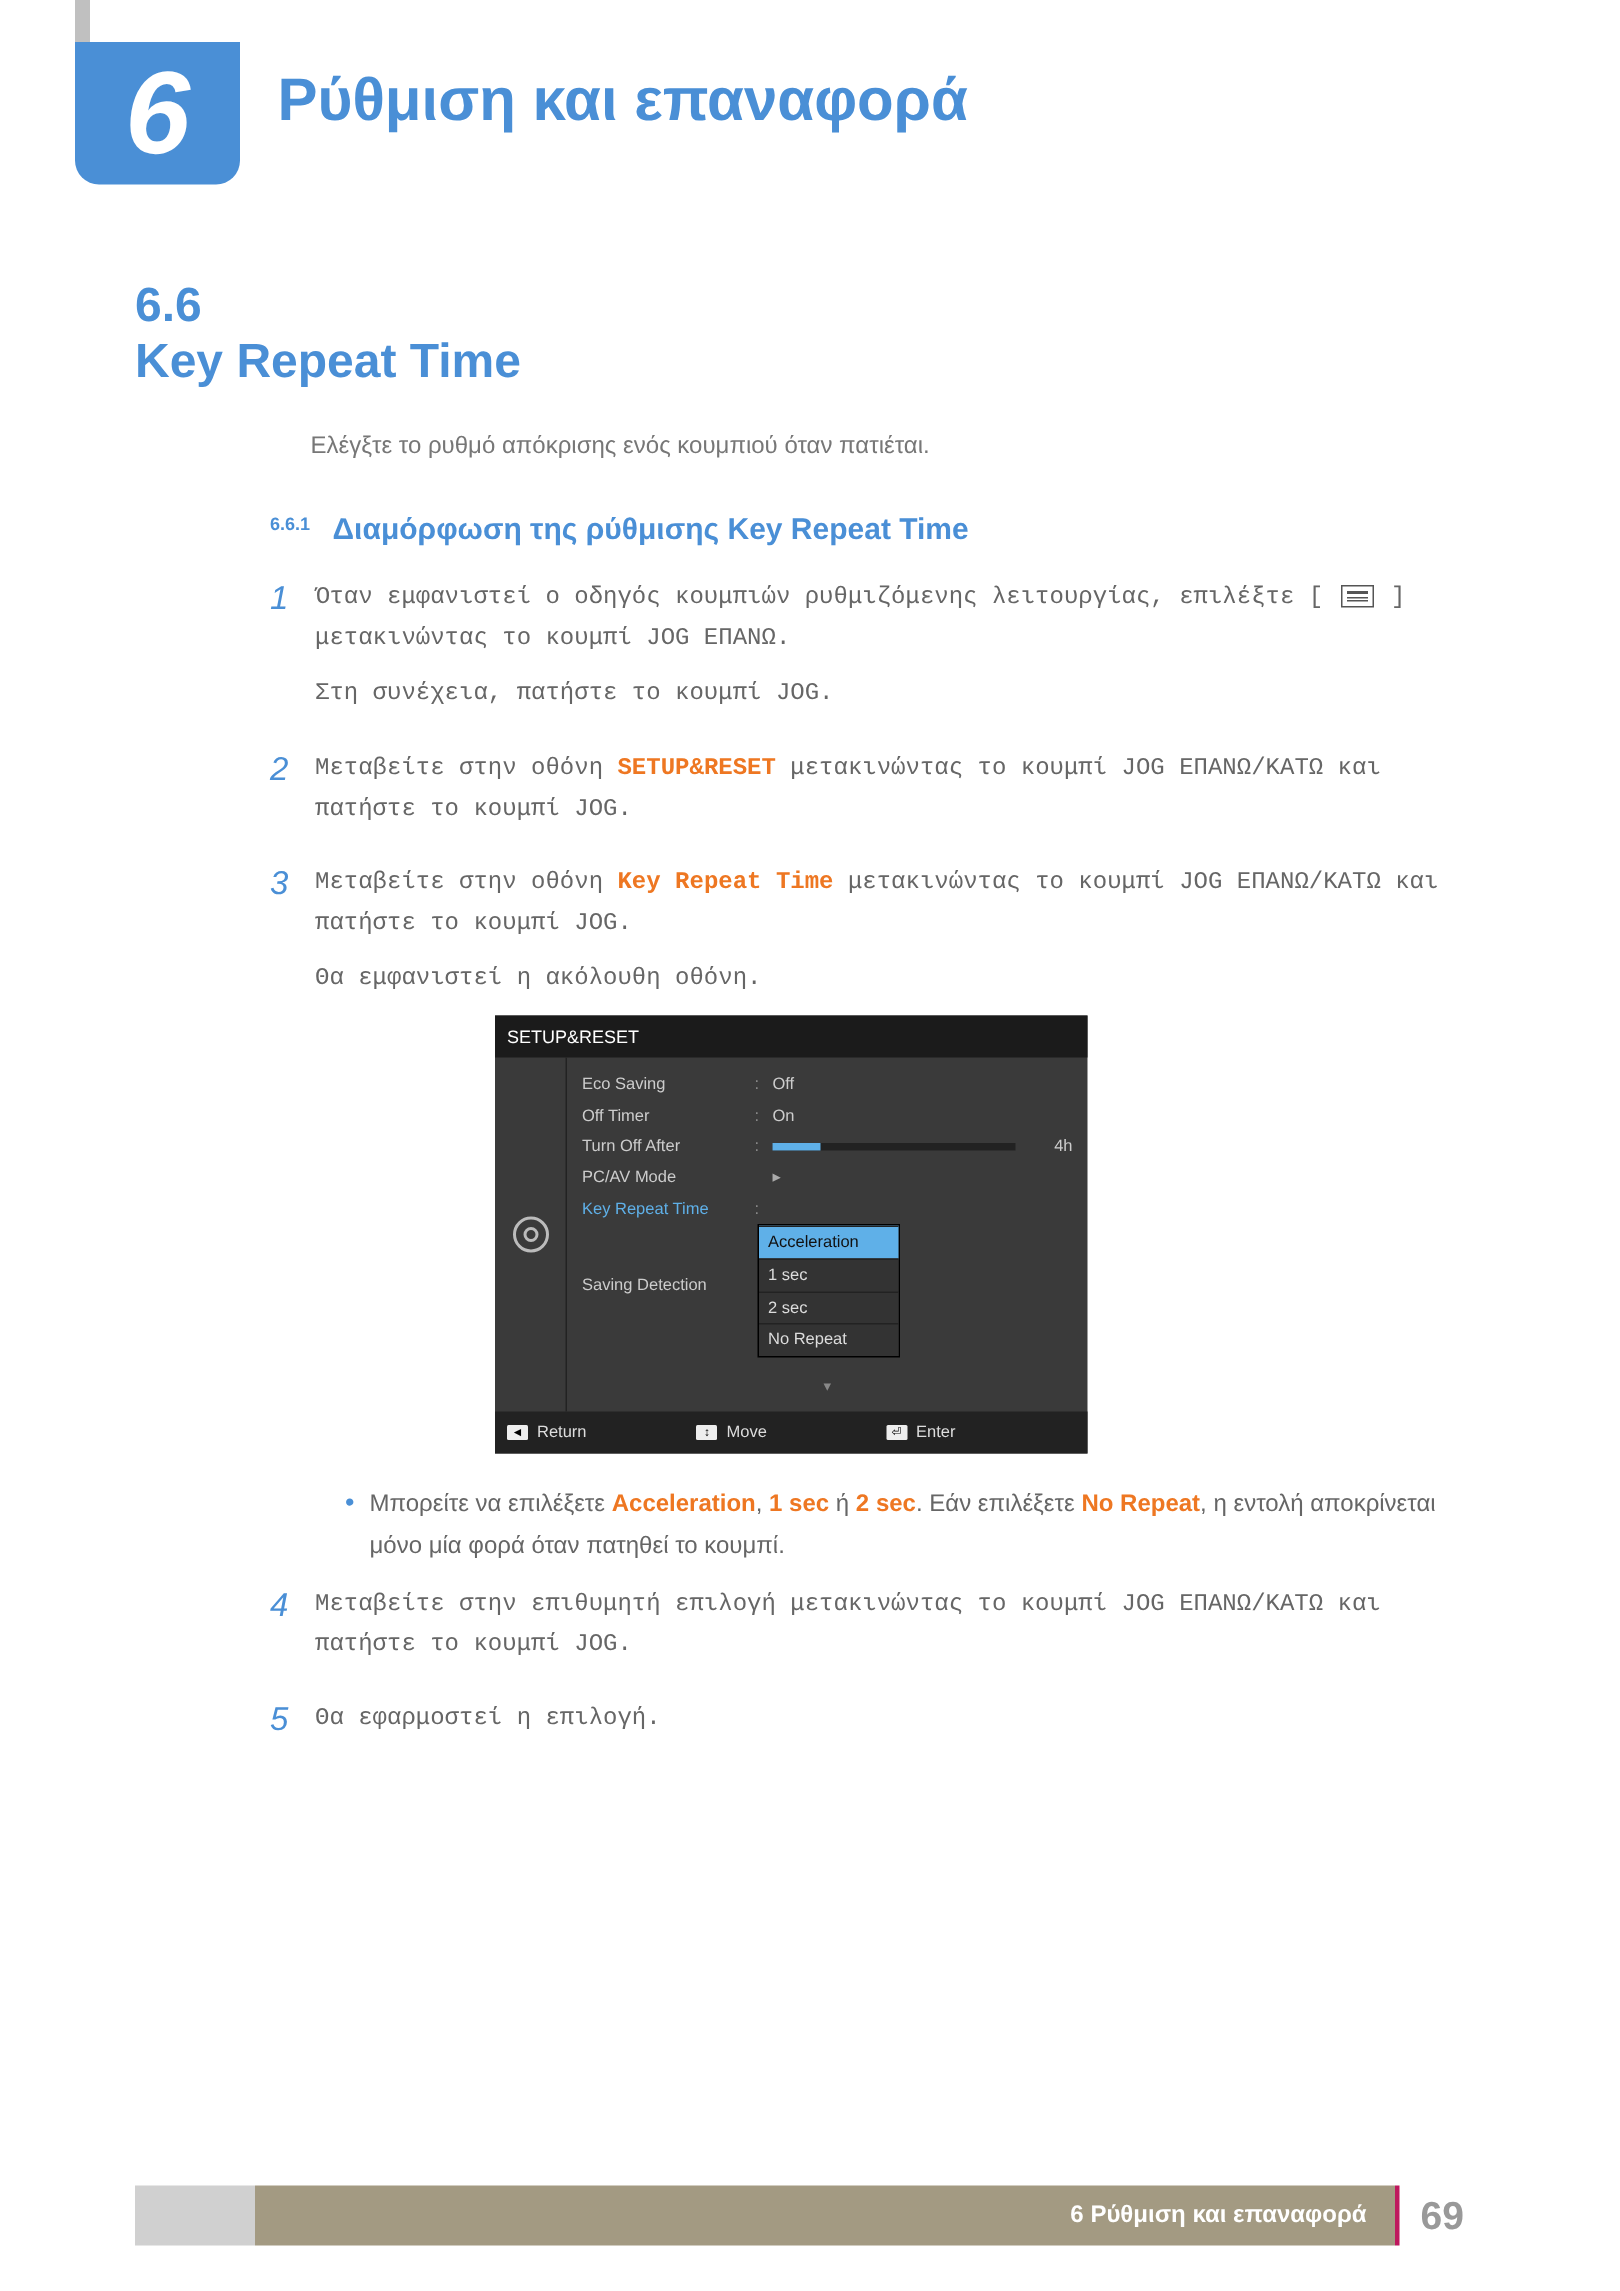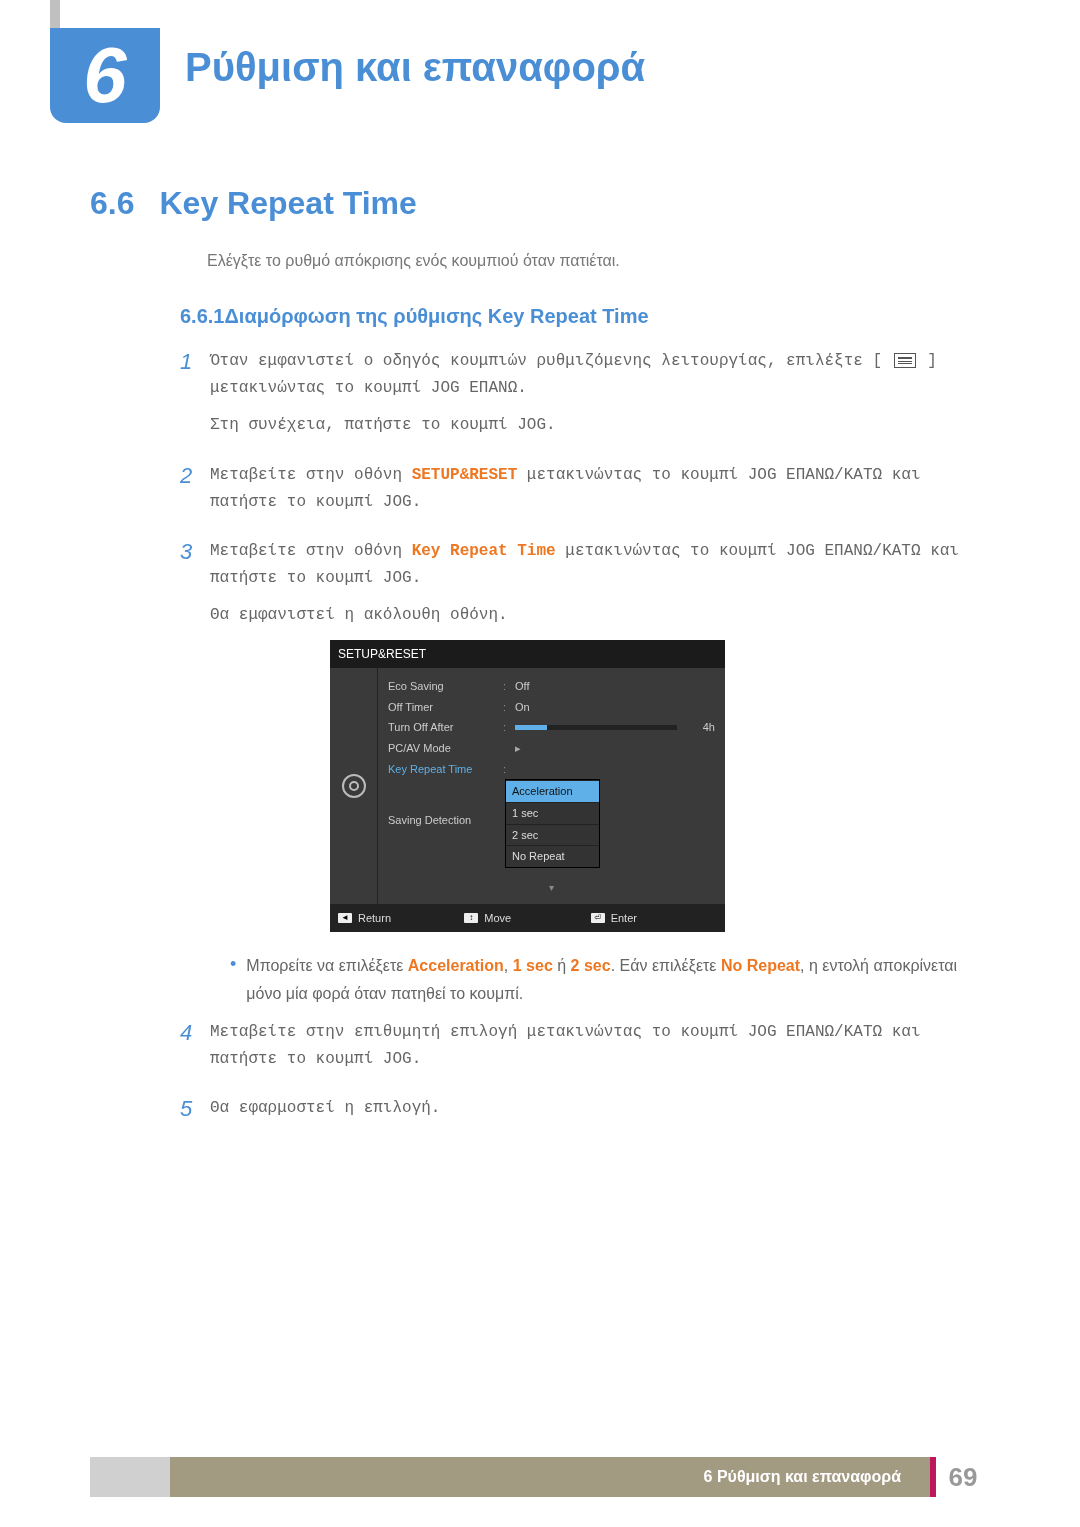--- a/index.html
+++ b/index.html
@@ -43,20 +43,21 @@
   .content {
     position: absolute;
     top: 185px;
     left: 90px;
     right: 90px;
   }
   .section-heading {
     display: flex;
     align-items: baseline;
     margin-bottom: 30px;
+    flex-direction: column;
   }
   .section-num {
     color: #4a8fd6;
     font-size: 32px;
     font-weight: bold;
     margin-right: 25px;
   }
   .section-title {
     color: #4a8fd6;
     font-size: 32px;
@@ -68,22 +69,23 @@
     margin-left: 117px;
     margin-bottom: 35px;
   }
   .subsection-heading {
     display: flex;
     margin-left: 90px;
     margin-bottom: 20px;
   }
   .subsection-num {
     color: #4a8fd6;
-    font-size: 20px;
-    font-weight: bold;
+    font-size: 12px;
+    font-weight: bold;
+    margin-right: 15px;
   }
   .subsection-title {
     color: #4a8fd6;
     font-size: 20px;
     font-weight: bold;
   }
   .step {
     display: flex;
     margin-left: 90px;
     margin-bottom: 12px;
@@ -256,34 +258,34 @@
     width: 80px;
     background: #d0d0d0;
   }
   .footer-label {
     flex: 1;
     background: #a39a82;
     color: #fff;
     display: flex;
     align-items: center;
     justify-content: flex-end;
-    padding-right: 29px;
+    padding-right: 19px;
     font-size: 16px;
     font-weight: bold;
   }
   .footer-page {
     width: 60px;
     background: #fff;
     display: flex;
     align-items: center;
     justify-content: center;
     font-size: 26px;
     font-weight: bold;
     color: #999;
-    border-left: 6px solid #be185d;
+    border-left: 3px solid #be185d;
   }
 </style>
 </head>
 <body>
 
 <div class="top-stripe"></div>
 <div class="chapter-badge">
   <span>6</span>
 </div>
 <div class="chapter-title">Ρύθμιση και επαναφορά</div>

